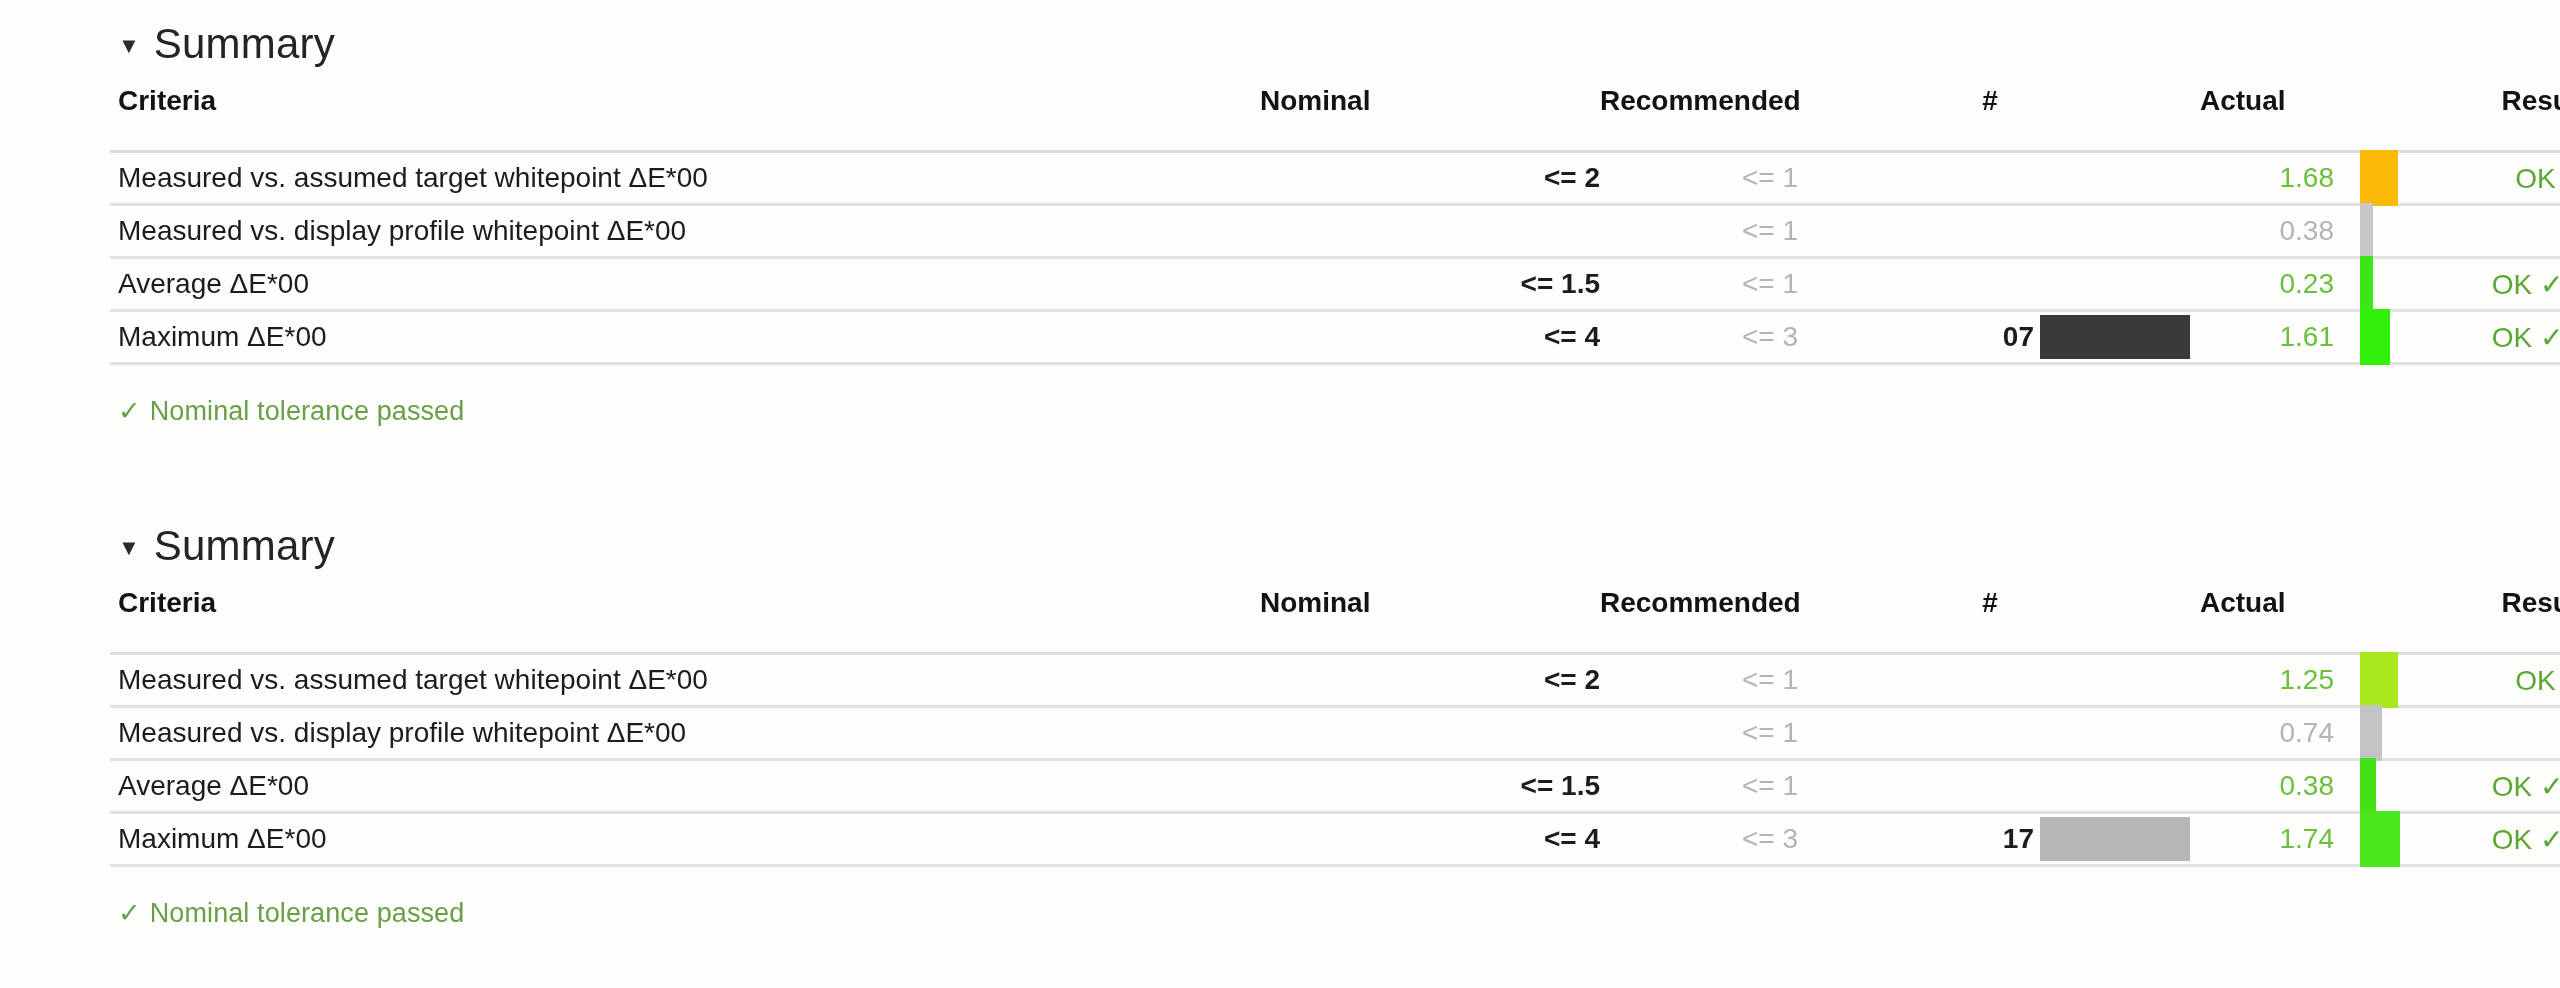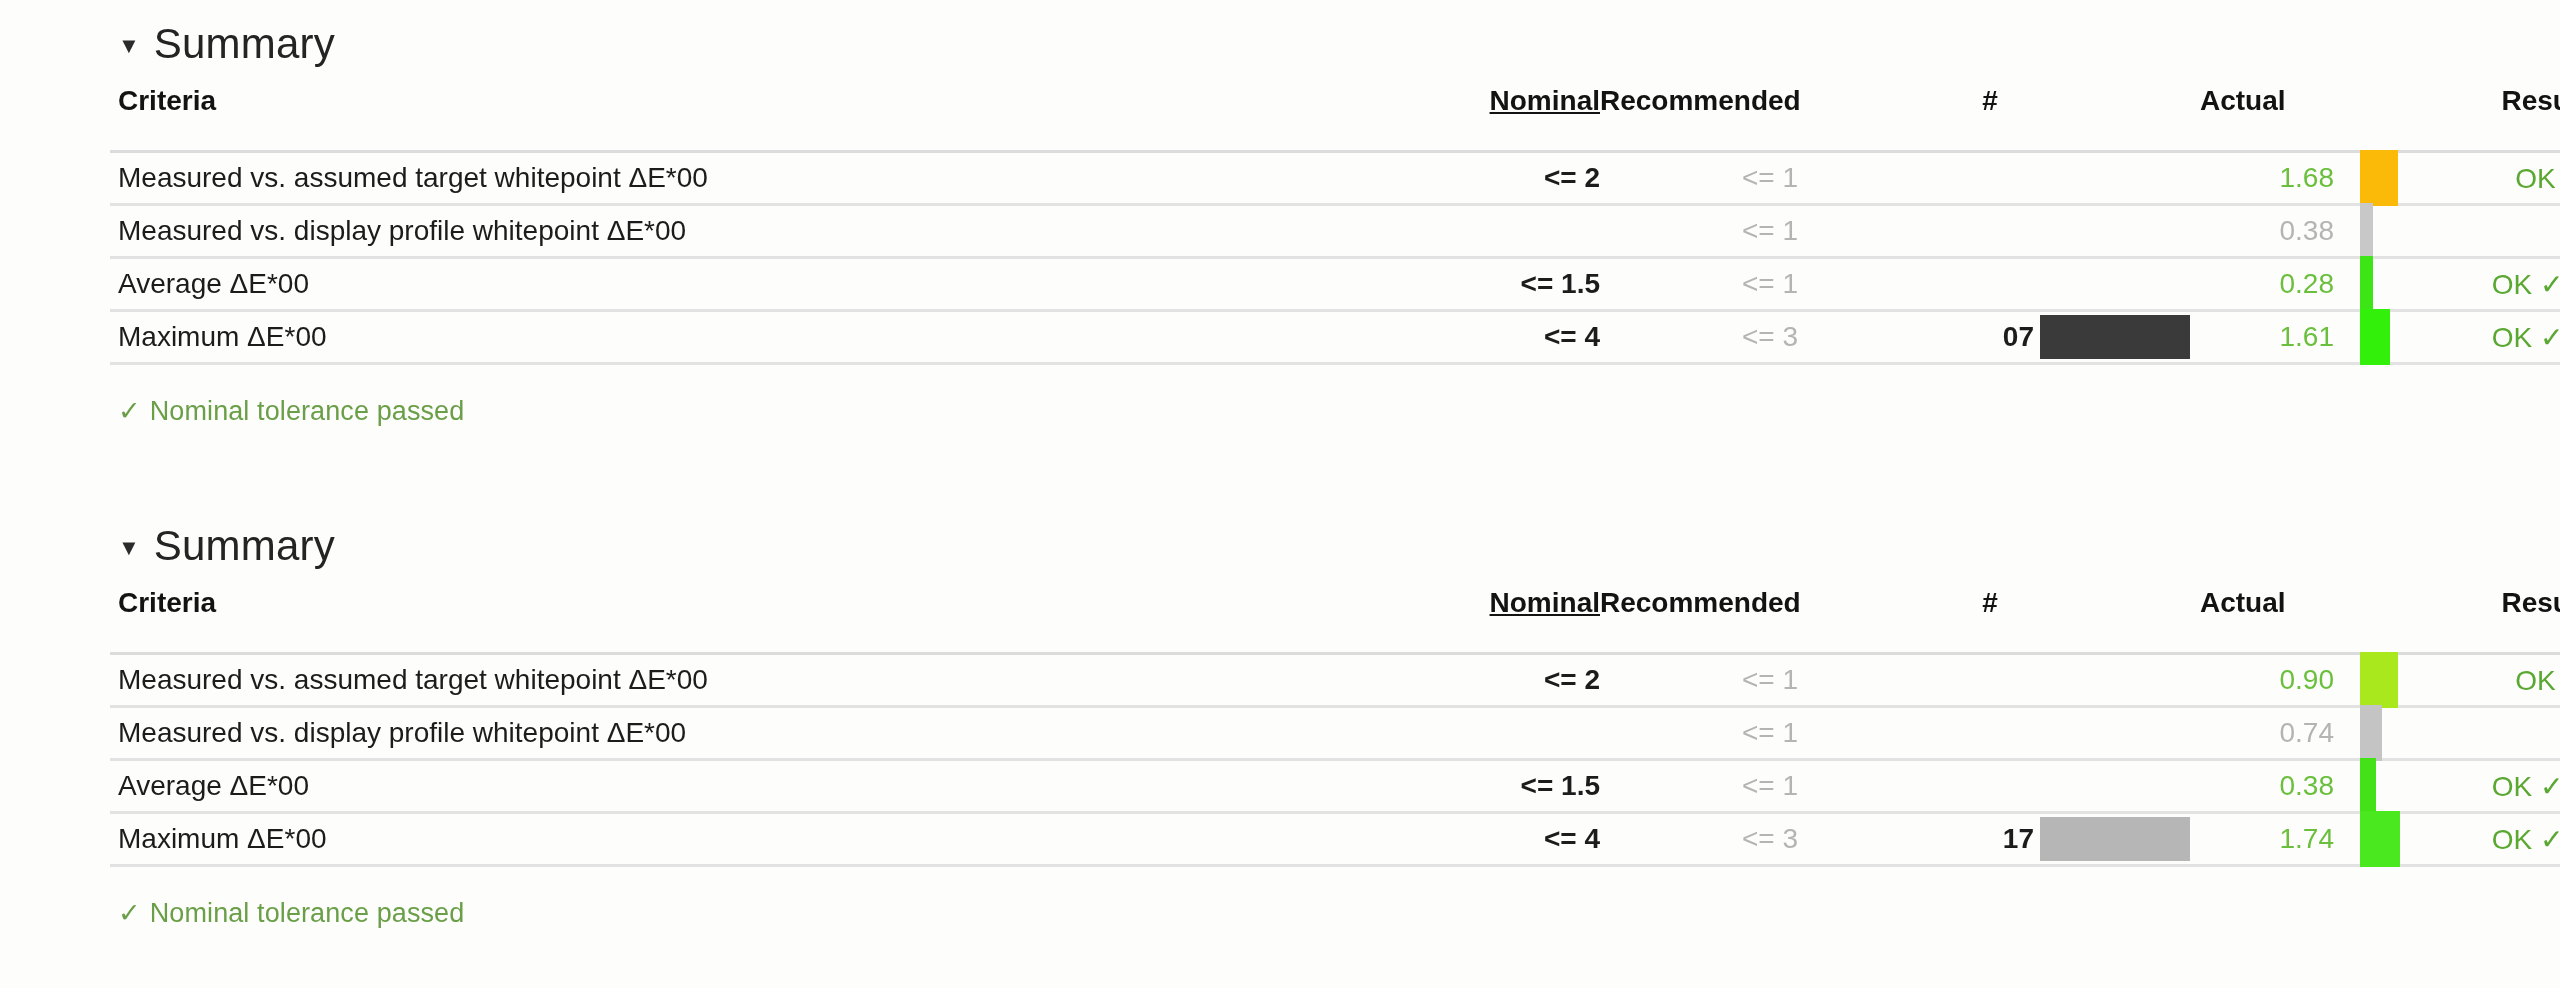--- a/index.html
+++ b/index.html
@@ -85,21 +85,21 @@
   col.c-criteria    { width: 1150px; }
   col.c-nominal     { width: 340px; }
   col.c-recommended { width: 340px; }
   col.c-num         { width: 100px; }
   col.c-swatch      { width: 160px; }
   col.c-actual      { width: 150px; }
   col.c-bar         { width: 55px; }
   col.c-result      { width: 190px; }
 
   .th-criteria    { text-align: left; padding-left: 8px !important; }
-  .th-nominal     { text-align: right; text-decoration: underline; }
+  .th-nominal     { text-align: left; }
   .th-recommended { text-align: left; }
   .th-num         { text-align: center; }
   .th-swatch      { text-align: center; }
   .th-actual      { text-align: left; }
   .th-bar         { text-align: center; }
   .th-result      { text-align: right; padding-right: 8px !important; }
 
   td.criteria {
     text-align: left;
     padding-left: 8px !important;
@@ -242,21 +242,21 @@
         </tr>
 
         <tr>
           <td class="criteria">Average ΔE*00</td>
           <td class="nominal">&lt;= 1.5</td>
           <td class="recommended">&lt;= 1</td>
           <td class="num"></td>
           <td class="swatch-cell">
             
           </td>
-          <td class="actual good">0.28</td>
+          <td class="actual good">0.23</td>
           <td class="bar-cell">
             <span class="bar" style="background: rgb(60, 230, 22); width: 13px;"></span>
           </td>
           <td class="result">OK ✓✓</td>
         </tr>
 
         <tr>
           <td class="criteria">Maximum ΔE*00</td>
           <td class="nominal">&lt;= 4</td>
           <td class="recommended">&lt;= 3</td>
@@ -312,21 +312,21 @@
       <tbody>
 
         <tr>
           <td class="criteria">Measured vs. assumed target whitepoint ΔE*00</td>
           <td class="nominal">&lt;= 2</td>
           <td class="recommended">&lt;= 1</td>
           <td class="num"></td>
           <td class="swatch-cell">
             
           </td>
-          <td class="actual good">0.90</td>
+          <td class="actual good">1.25</td>
           <td class="bar-cell">
             <span class="bar" style="background: rgb(168, 232, 28); width: 38px;"></span>
           </td>
           <td class="result">OK ✓</td>
         </tr>
 
         <tr>
           <td class="criteria">Measured vs. display profile whitepoint ΔE*00</td>
           <td class="nominal"></td>
           <td class="recommended">&lt;= 1</td>

